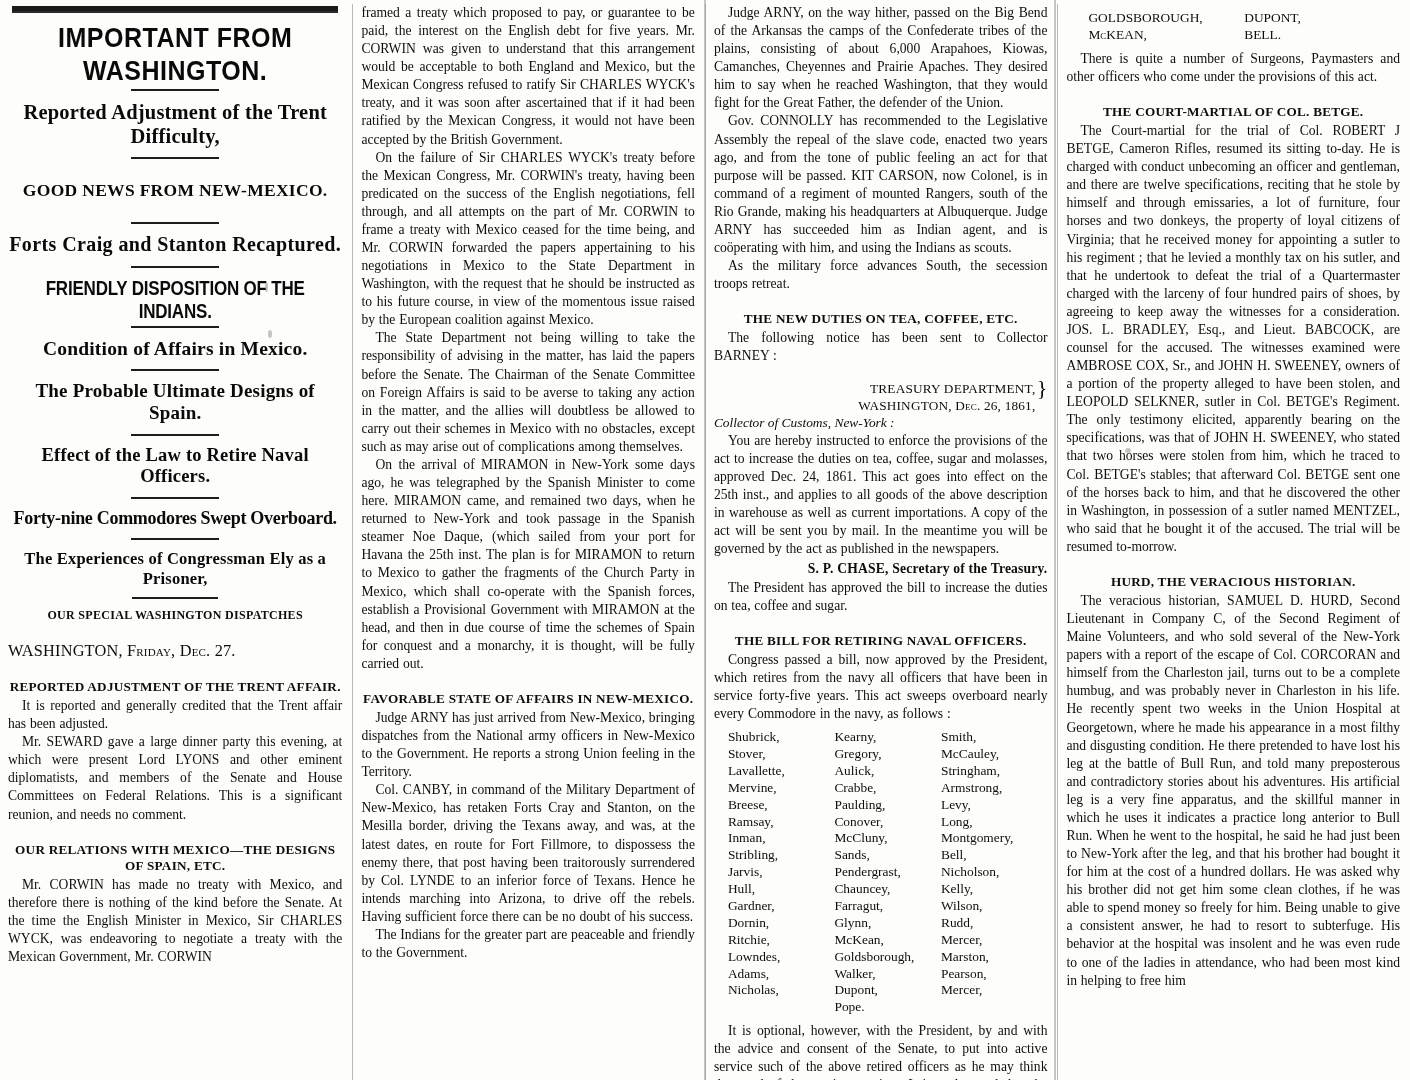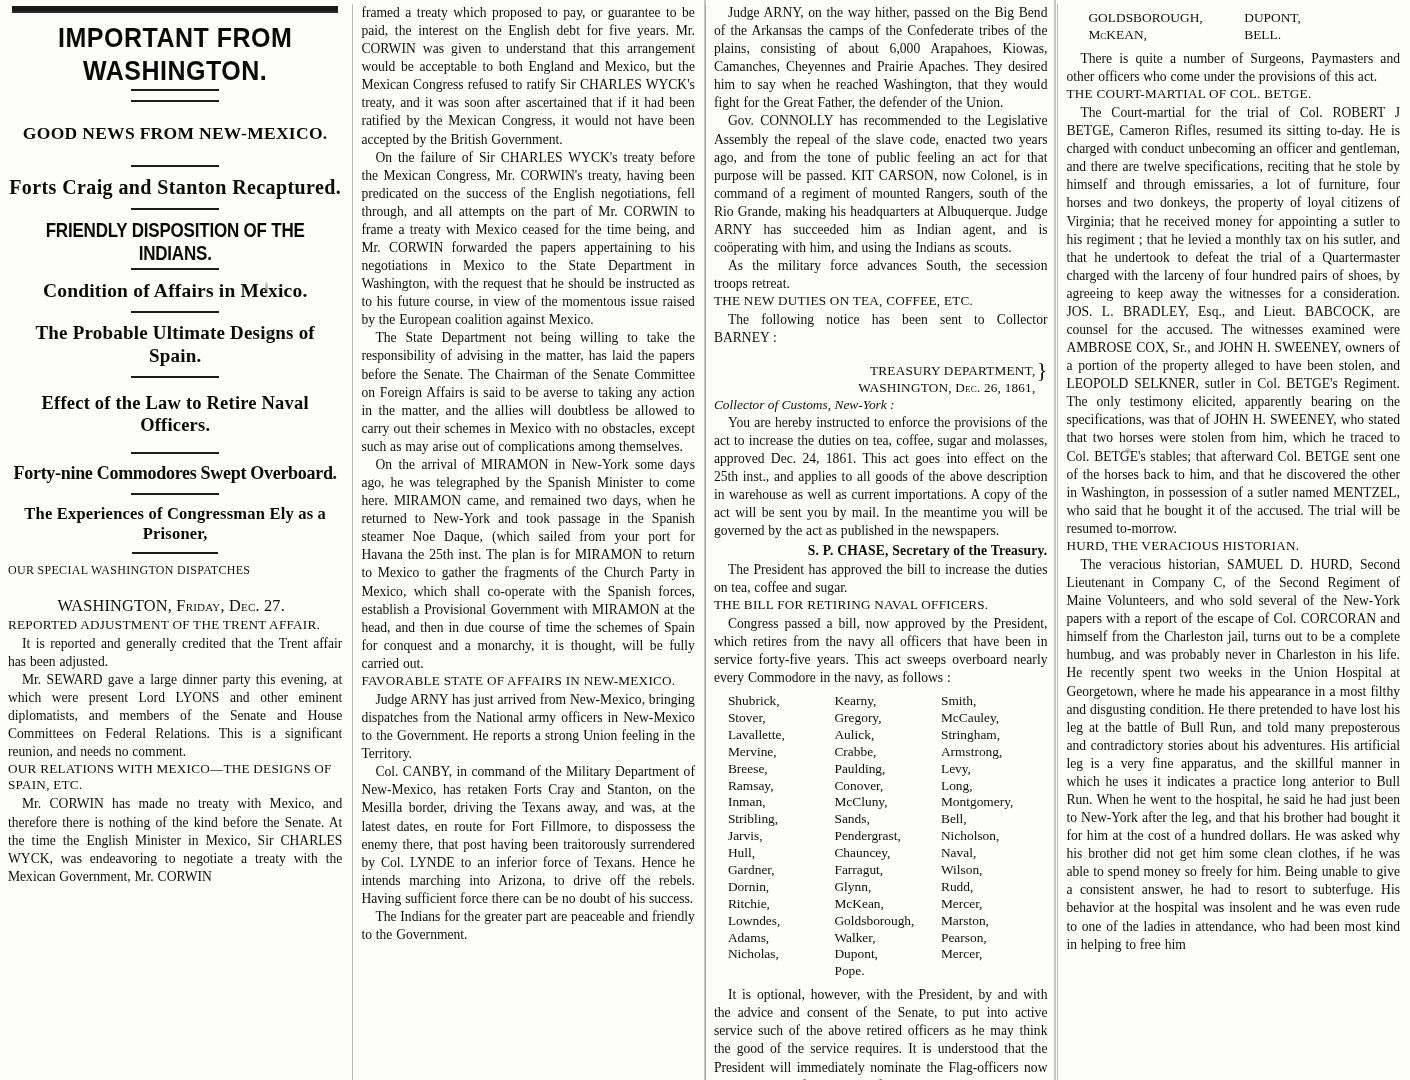--- a/index.html
+++ b/index.html
@@ -90,21 +90,21 @@
   .hl-6 {
     font-size: 19.5px;
     margin: 3px 0;
   }
   .hl-7 {
     font-size: 19px;
     margin: 3px 0;
   }
   .hl-8 {
     font-size: 18.5px;
-    margin: 15px 0;
+    margin: 3px 0;
   }
   .hl-9 {
     font-size: 18px;
     font-family: "Liberation Serif", "DejaVu Serif", serif;
     letter-spacing: -0.3px;
     margin: 3px 0;
   }
   .hl-10 {
     font-size: 16.5px;
     margin: 3px 0;
@@ -113,33 +113,34 @@
   .divider {
     width: 88px;
     height: 2px;
     background: #1d1d1d;
     margin: 9px auto 9px auto;
   }
   .divider.short { width: 86px; }
 
   
   .sechead {
+    text-align: center;
     font-size: 13.2px;
-    font-weight: 400;
+    font-weight: 700;
     letter-spacing: 0.25px;
-    margin: 0 0 2px 0;
+    margin: 18px 0 2px 0;
     line-height: 1.22;
   }
   .sechead.big {
     font-size: 12px;
     letter-spacing: 0.3px;
     margin-top: 9px;
   }
   .dateline {
-    text-align: center;
+    text-align: left;
     font-size: 13.4px;
     margin: 18px 0 1px 0;
     padding-right: 8px;
   }
   p.body {
     margin: 0;
     font-size: 13.6px;
     line-height: 1.33;
     text-align: justify;
     text-indent: 14px;
@@ -222,20 +223,21 @@
 <body>
 
 <div id="page">
 
   <div class="column">
     <div class="topRule"></div>
 
     <div class="hl hl-main">IMPORTANT FROM WASHINGTON.</div>
     <div class="divider"></div>
 
+    <div class="hl hl-2">Reported Adjustment of the Trent Difficulty,</div>
     <div class="divider"></div>
 
     <div class="hl hl-3">GOOD NEWS FROM NEW-MEXICO.</div>
     <div class="divider"></div>
 
     <div class="hl hl-4">Forts Craig and Stanton Recaptured.</div>
     <div class="divider"></div>
 
     <div class="hl hl-5">FRIENDLY DISPOSITION OF THE INDIANS.</div>
     <div class="divider"></div>
@@ -342,21 +344,21 @@
       <div class="namecol">
           <div>Smith,</div>
           <div>McCauley,</div>
           <div>Stringham,</div>
           <div>Armstrong,</div>
           <div>Levy,</div>
           <div>Long,</div>
           <div>Montgomery,</div>
           <div>Bell,</div>
           <div>Nicholson,</div>
-          <div>Naval,</div>
+          <div>Kelly,</div>
           <div>Wilson,</div>
           <div>Rudd,</div>
           <div>Mercer,</div>
           <div>Marston,</div>
           <div>Pearson,</div>
           <div>Mercer,</div>
         </div>
     </div>
 
     <p class="body">It is optional, however, with the President, by and with the advice and consent of the Senate, to put into active service such of the above retired officers as he may think the good of the service requires. It is understood that the President will immediately nominate the Flag-officers now in command of squadrons for continuous duty on their respective stations, to wit :</p>

